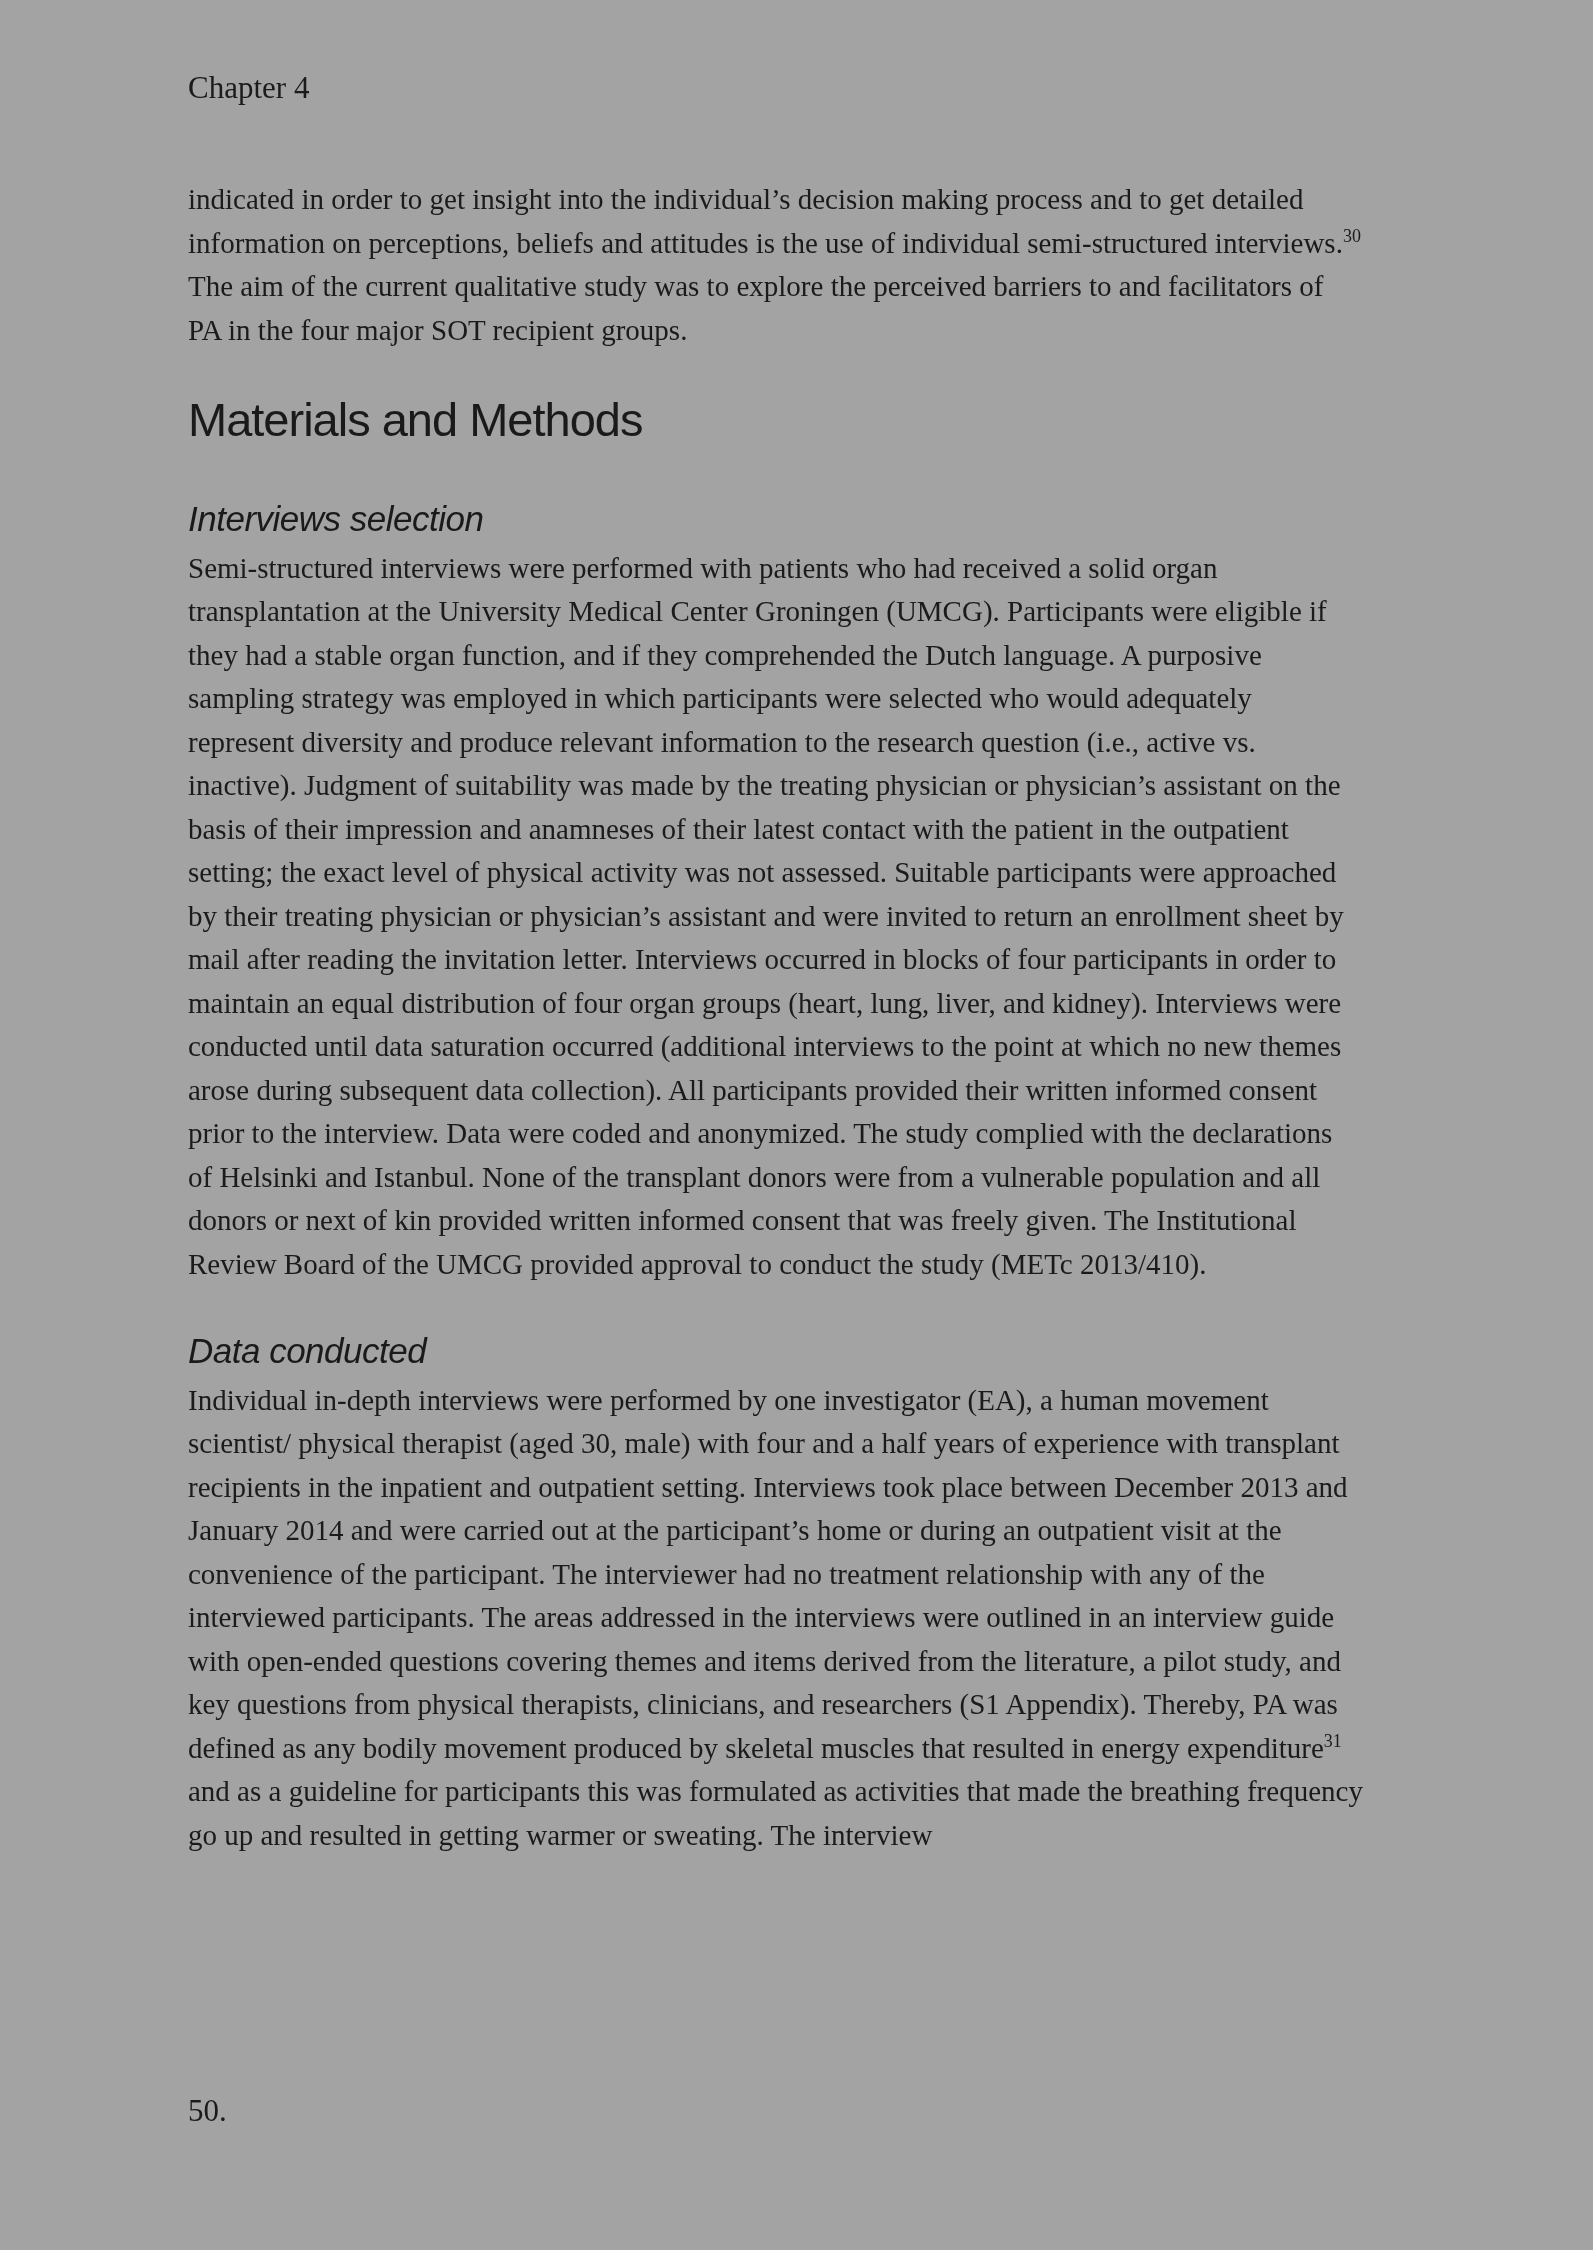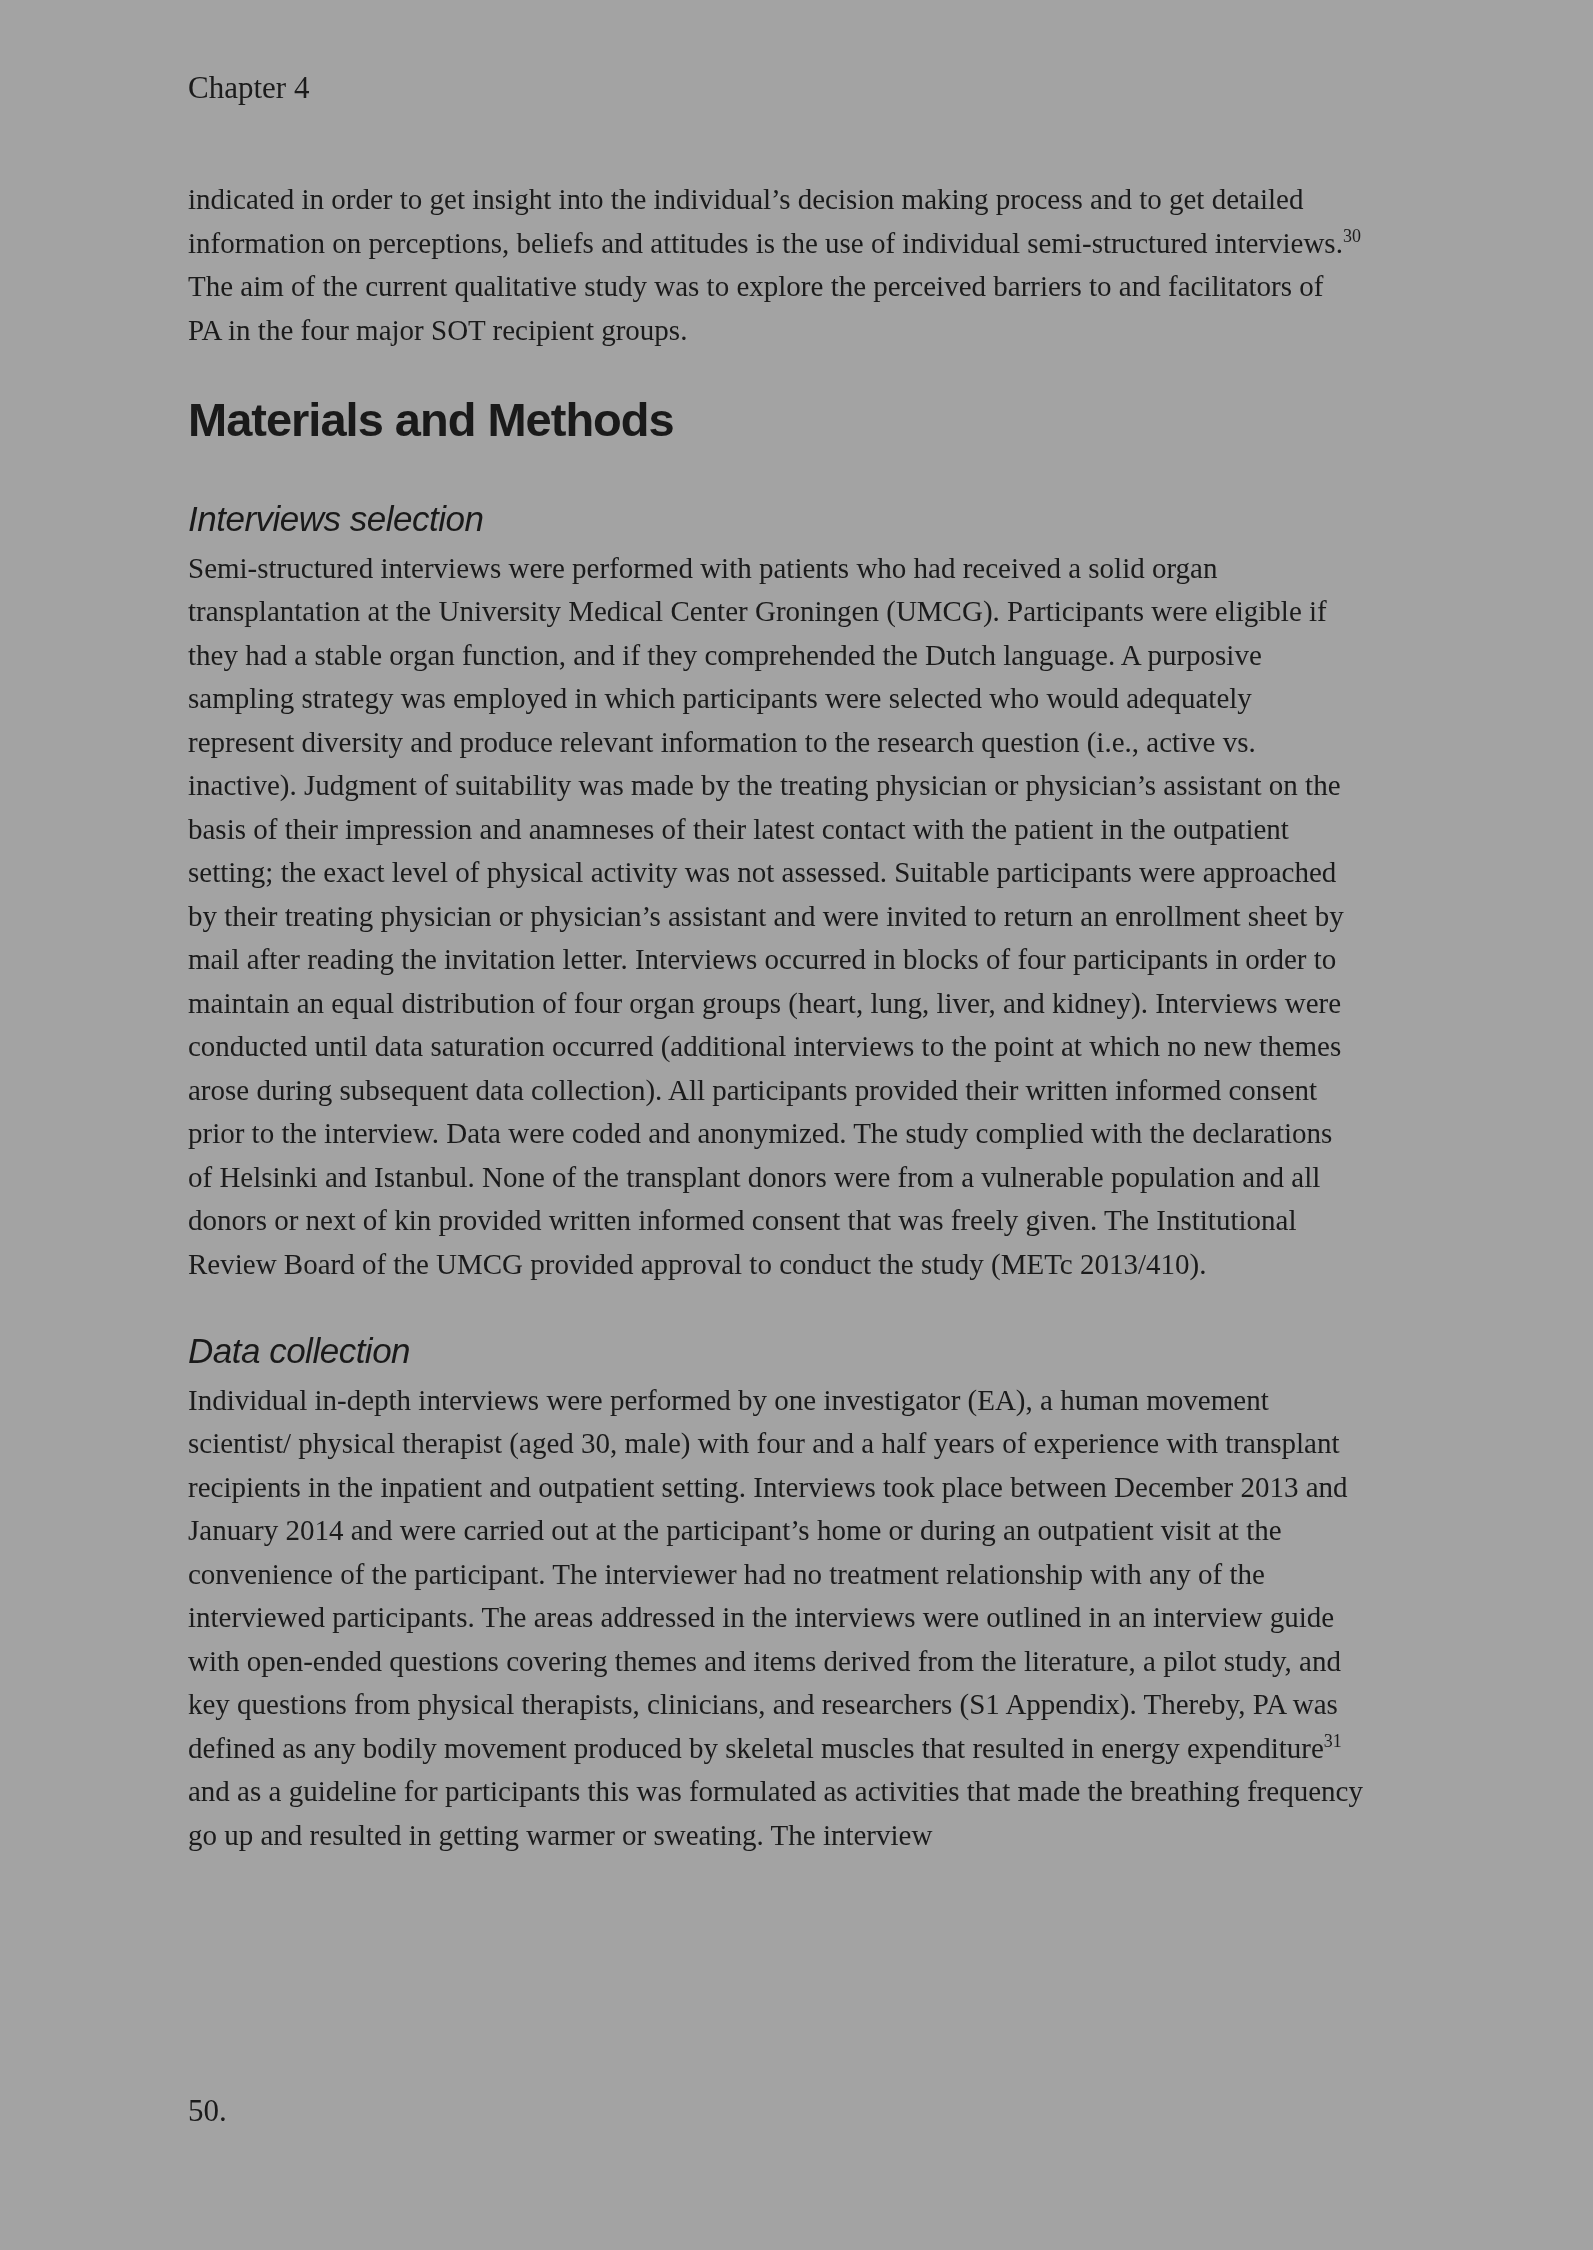--- a/index.html
+++ b/index.html
@@ -37,21 +37,21 @@
   .body-text sup {
     font-size: 0.62em;
     line-height: 0;
     vertical-align: super;
   }
   .intro {
     margin-top: 73px;
   }
   .section-title {
     font-family: "Liberation Sans", sans-serif;
-    font-weight: bold;
+    font-weight: normal;
     font-size: 47px;
     line-height: 1.0;
     letter-spacing: -1px;
     color: #1a1a1a;
     margin: 44px 0 0 0;
   }
   .subsection-heading {
     font-family: "Liberation Sans", sans-serif;
     font-style: italic;
     font-weight: normal;
@@ -86,20 +86,20 @@
     <div class="running-header">Chapter 4</div>
 
     <p class="body-text intro">indicated in order to get insight into the individual’s decision making process and to get detailed information on perceptions, beliefs and attitudes is the use of individual semi-structured interviews.<sup>30</sup> The aim of the current qualitative study was to explore the perceived barriers to and facilitators of PA in the four major SOT recipient groups.</p>
 
     <h1 class="section-title">Materials and Methods</h1>
 
     <h2 class="subsection-heading">Interviews selection</h2>
 
     <p class="body-text after-heading">Semi-structured interviews were performed with patients who had received a solid organ transplantation at the University Medical Center Groningen (UMCG). Participants were eligible if they had a stable organ function, and if they comprehended the Dutch language. A purposive sampling strategy was employed in which participants were selected who would adequately represent diversity and produce relevant information to the research question (i.e., active vs. inactive). Judgment of suitability was made by the treating physician or physician’s assistant on the basis of their impression and anamneses of their latest contact with the patient in the outpatient setting; the exact level of physical activity was not assessed. Suitable participants were approached by their treating physician or physician’s assistant and were invited to return an enrollment sheet by mail after reading the invitation letter. Interviews occurred in blocks of four participants in order to maintain an equal distribution of four organ groups (heart, lung, liver, and kidney). Interviews were conducted until data saturation occurred (additional interviews to the point at which no new themes arose during subsequent data collection). All participants provided their written informed consent prior to the interview. Data were coded and anonymized. The study complied with the declarations of Helsinki and Istanbul. None of the transplant donors were from a vulnerable population and all donors or next of kin provided written informed consent that was freely given. The Institutional Review Board of the UMCG provided approval to conduct the study (METc 2013/410).</p>
 
-    <h2 class="subsection-heading second">Data collection</h2>
+    <h2 class="subsection-heading second">Data conducted</h2>
 
     <p class="body-text after-heading">Individual in-depth interviews were performed by one investigator (EA), a human movement scientist/ physical therapist (aged 30, male) with four and a half years of experience with transplant recipients in the inpatient and outpatient setting. Interviews took place between December 2013 and January 2014 and were carried out at the participant’s home or during an outpatient visit at the convenience of the participant. The interviewer had no treatment relationship with any of the interviewed participants. The areas addressed in the interviews were outlined in an interview guide with open-ended questions covering themes and items derived from the literature, a pilot study, and key questions from physical therapists, clinicians, and researchers (S1 Appendix). Thereby, PA was defined as any bodily movement produced by skeletal muscles that resulted in energy expenditure<sup>31</sup> and as a guideline for participants this was formulated as activities that made the breathing frequency go up and resulted in getting warmer or sweating. The interview</p>
 
   </div>
 
   <div class="page-number">50.</div>
 </div>
 
 </body></html>

